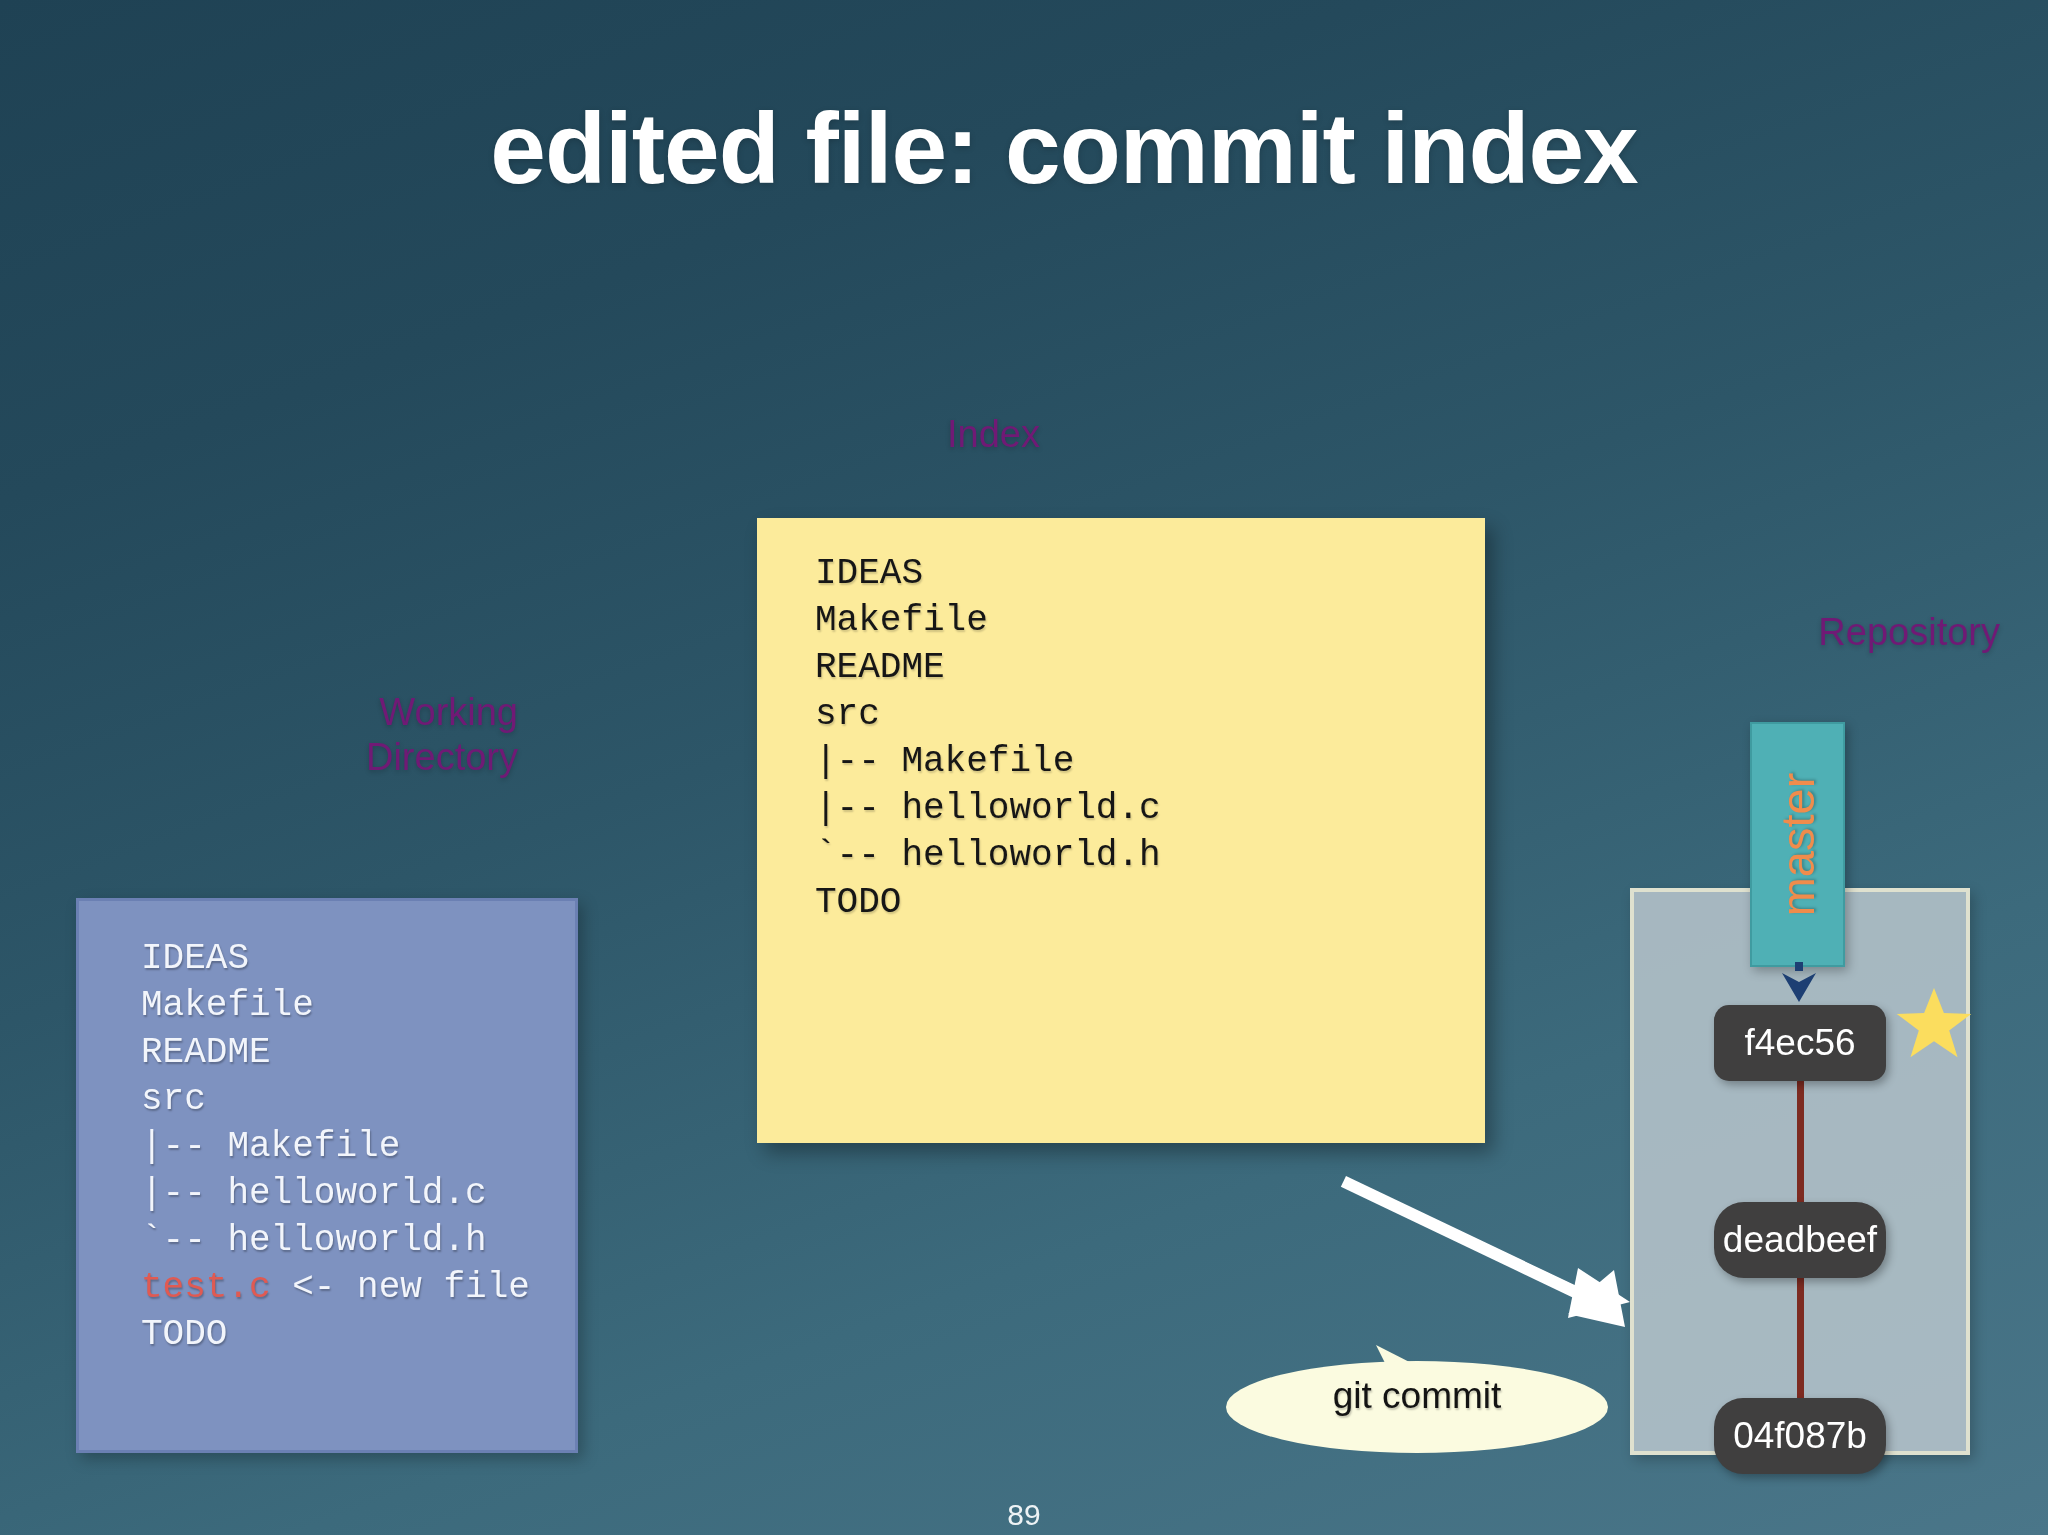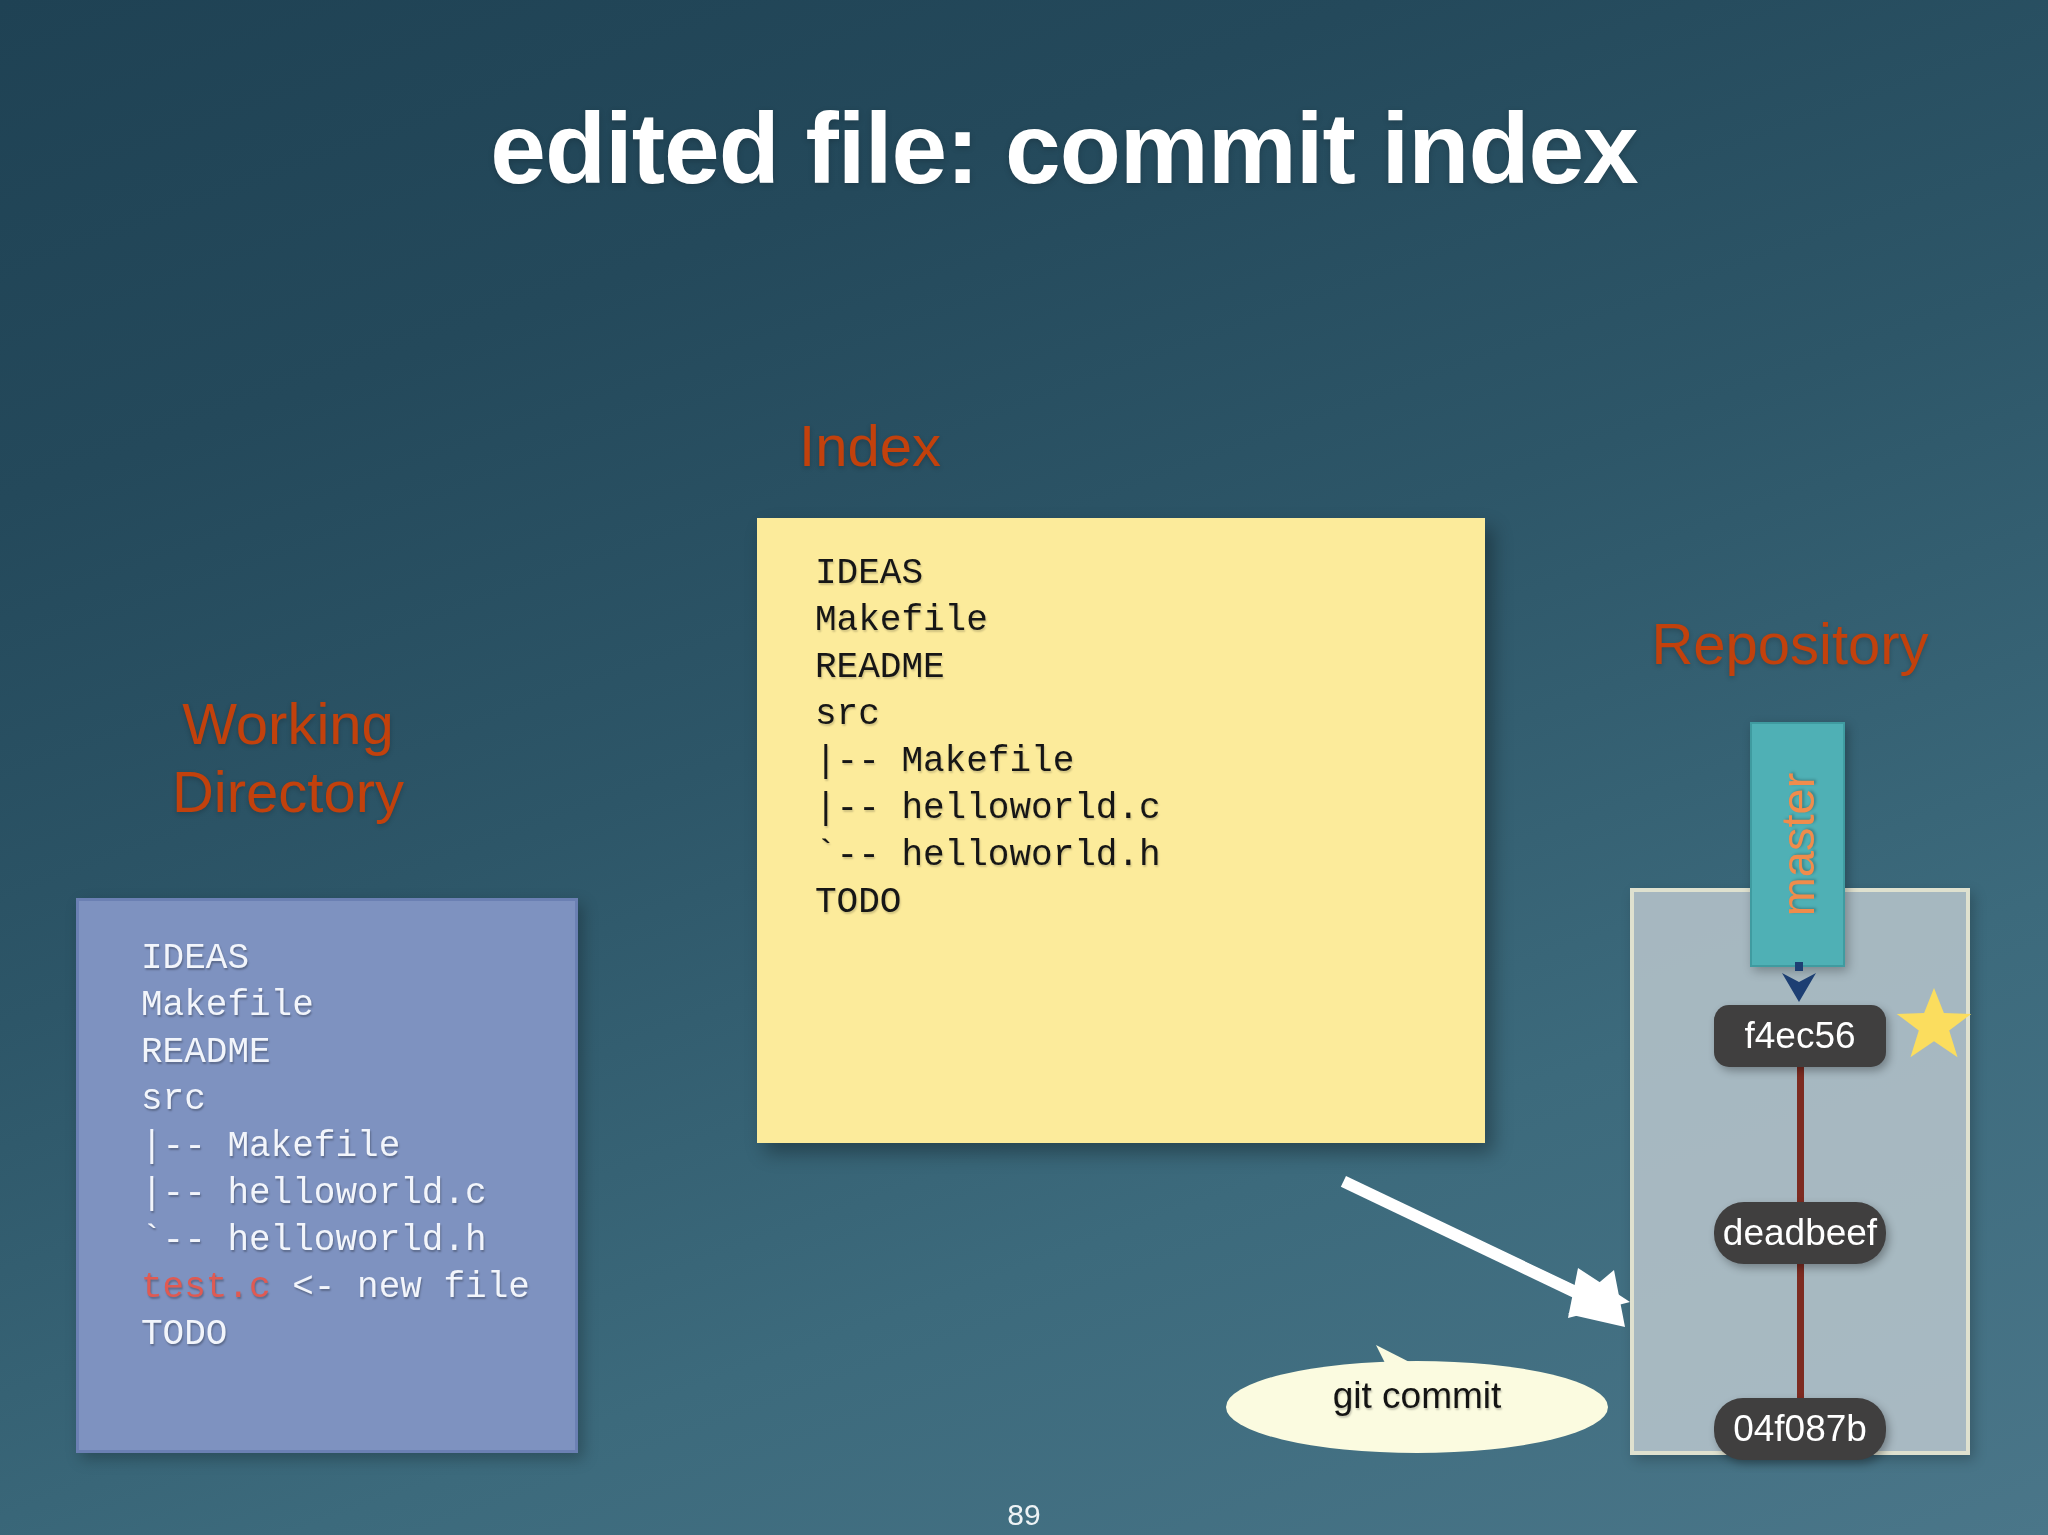--- a/index.html
+++ b/index.html
@@ -28,25 +28,25 @@
     font-weight: 700;
     letter-spacing: -1px;
     line-height: 1.05;
     text-shadow: 0 2px 6px rgba(0,0,0,0.18);
     margin-left: 40px;
   }
 
   
   .section-heading {
     position: absolute;
-    color: #c2410c;
-    font-size: 58px;
+    color: #701a75;
+    font-size: 38px;
     font-weight: 400;
     line-height: 1.18;
-    text-align: center;
+    text-align: right;
     text-shadow: 0 2px 5px rgba(0,0,0,0.20);
     white-space: pre-line;
   }
 
   #heading-working-directory {
     left: 58px;
     top: 690px;
     width: 460px;
   }
 
@@ -153,21 +153,21 @@
     width: 38px;
     height: 44px;
     z-index: 6;
   }
 
   
   .commit-node {
     position: absolute;
     left: 1714px;
     width: 172px;
-    height: 62px;
+    height: 76px;
     background: #403f3f;
     border-radius: 15px;
     color: #ffffff;
     font-size: 37px;
     display: flex;
     align-items: center;
     justify-content: center;
     box-shadow: 3px 4px 9px rgba(0,0,0,0.30);
     z-index: 4;
   }

